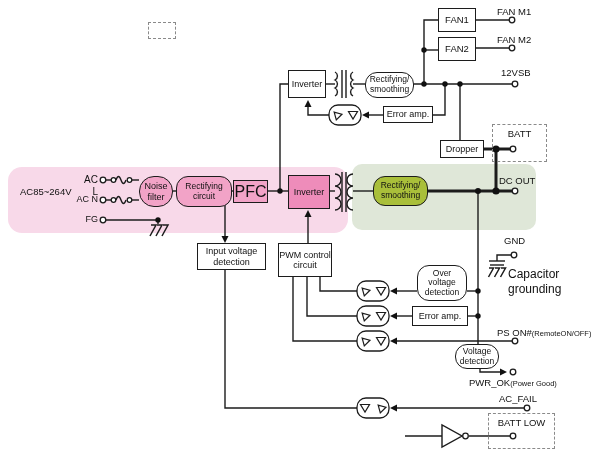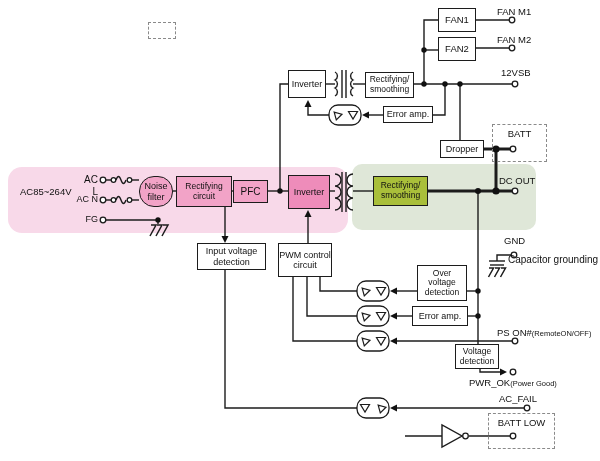--- a/index.html
+++ b/index.html
@@ -11,21 +11,21 @@
   .b{
     position:absolute;box-sizing:border-box;border:1.4px solid #1c1c1c;background:#fff;
     display:flex;align-items:center;justify-content:center;text-align:center;
     white-space:pre-line;line-height:1.12;font-size:9px;
   }
   .dashed{
     position:absolute;box-sizing:border-box;border:1.3px dashed #8a8a8a;background:transparent;
   }
   .lbl{position:absolute;white-space:pre-line;line-height:1.22;font-size:9.5px;}
   .lbl .sub{font-size:7.5px;}
-  .small{font-size:8.5px;}
+  .small{font-size:8.5px;border-radius:12px;}
   svg{position:absolute;left:0;top:0;}
 </style>
 </head>
 <body>
 
 <div class="stage">
 
   <div class="region" style="left:8px;top:167px;width:340px;height:66px;background:#f8d9e9;"></div>
   <div class="region" style="left:352px;top:164px;width:184px;height:66px;background:#dfe7d8;border-radius:10px;"></div>
 
@@ -233,21 +233,21 @@
   <div class="b" style="left:288px;top:70px;width:38px;height:28px;">Inverter</div>
   <div class="b small" style="left:365px;top:72px;width:49px;height:26px;">Rectifying/
 smoothing</div>
   <div class="b" style="left:383px;top:106px;width:50px;height:17px;">Error amp.</div>
   <div class="b" style="left:440px;top:140px;width:44px;height:18px;">Dropper</div>
 
   <div class="b" style="left:139px;top:176px;width:34px;height:31px;background:#f2a3c7;border-radius:15px;">Noise
 filter</div>
   <div class="b small" style="left:176px;top:176px;width:56px;height:31px;background:#f2a3c7;">Rectifying
 circuit</div>
-  <div class="b" style="left:233px;top:180px;width:35px;height:23px;background:#f2a3c7;font-size:10px;">PFC</div>
+  <div class="b" style="left:233px;top:180px;width:35px;height:23px;background:#f2a3c7;font-size:16px;">PFC</div>
   <div class="b" style="left:288px;top:175px;width:42px;height:34px;background:#ee8cba;">Inverter</div>
   <div class="b small" style="left:373px;top:176px;width:55px;height:30px;background:#a9bf3a;">Rectifying/
 smoothing</div>
 
   <div class="b" style="left:197px;top:243px;width:69px;height:27px;">Input voltage
 detection</div>
   <div class="b" style="left:278px;top:243px;width:54px;height:34px;">PWM control
 circuit</div>
   <div class="b small" style="left:417px;top:265px;width:50px;height:36px;text-align:center;">Over
 voltage
@@ -259,21 +259,21 @@
   <div class="dashed" style="left:492px;top:124px;width:55px;height:38px;"></div>
   <div class="lbl" style="left:492px;top:128px;width:55px;text-align:center;">BATT</div>
   <div class="dashed" style="left:488px;top:413px;width:67px;height:36px;"></div>
   <div class="lbl" style="left:488px;top:417px;width:67px;text-align:center;">BATT LOW</div>
 
   <div class="lbl" style="left:497px;top:6px;">FAN  M1</div>
   <div class="lbl" style="left:497px;top:34px;">FAN  M2</div>
   <div class="lbl" style="left:501px;top:67px;">12VSB</div>
   <div class="lbl" style="left:499px;top:175px;">DC OUT</div>
   <div class="lbl" style="left:504px;top:235px;">GND</div>
-  <div class="lbl small" style="left:508px;top:254px;font-size:10px;">Capacitor grounding</div>
+  <div class="lbl small" style="left:508px;top:267px;font-size:12px;">Capacitor grounding</div>
   <div class="lbl" style="left:497px;top:327px;white-space:nowrap;">
     <span>PS  ON#</span><span class="sub">(RemoteON/OFF)</span>
   </div>
   <div class="lbl" style="left:469px;top:377px;white-space:nowrap;">
     <span>PWR_OK</span><span class="sub">(Power Good)</span>
   </div>
   <div class="lbl" style="left:499px;top:393px;">AC_FAIL</div>
 
   <div class="lbl" style="left:20px;top:186px;">AC85~264V</div>
   <div class="lbl" style="left:76px;top:174px;width:22px;text-align:right;font-size:10px;">AC L</div>

